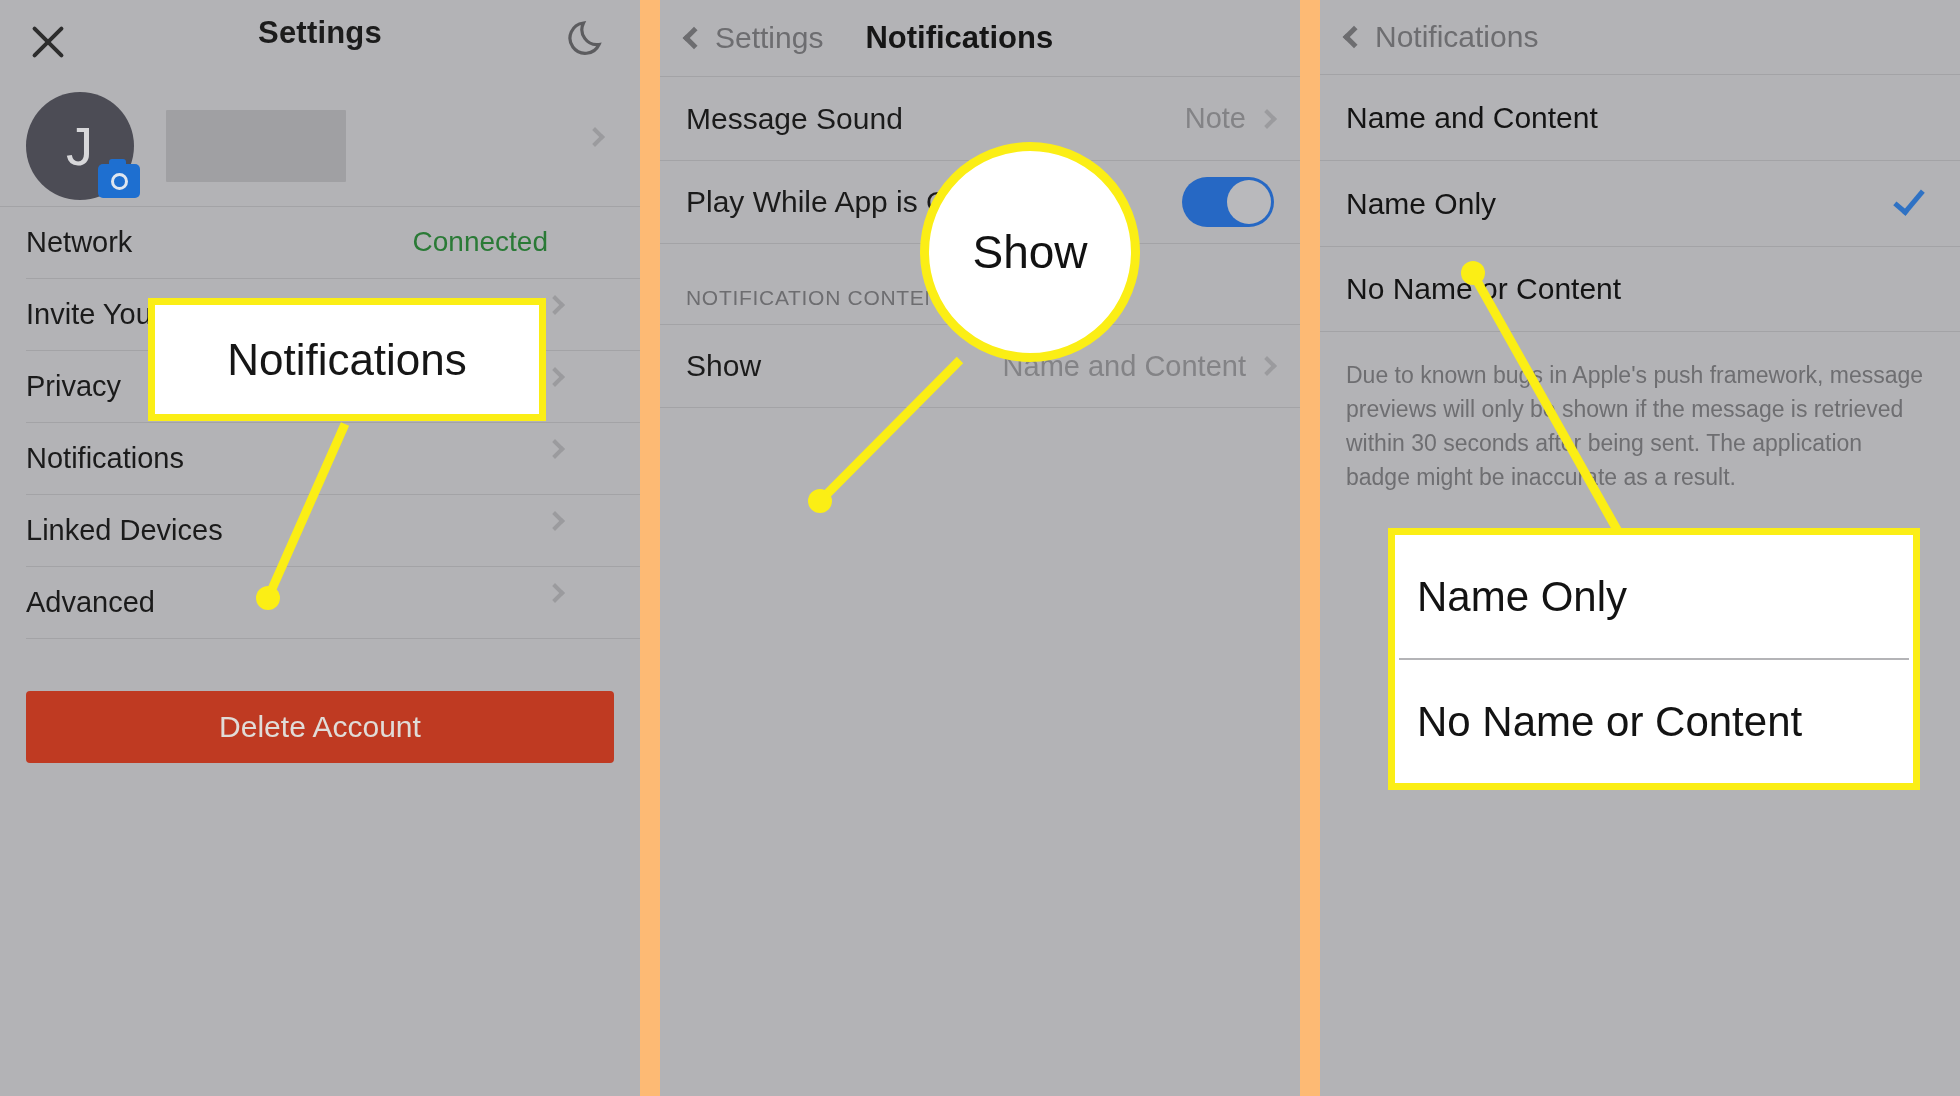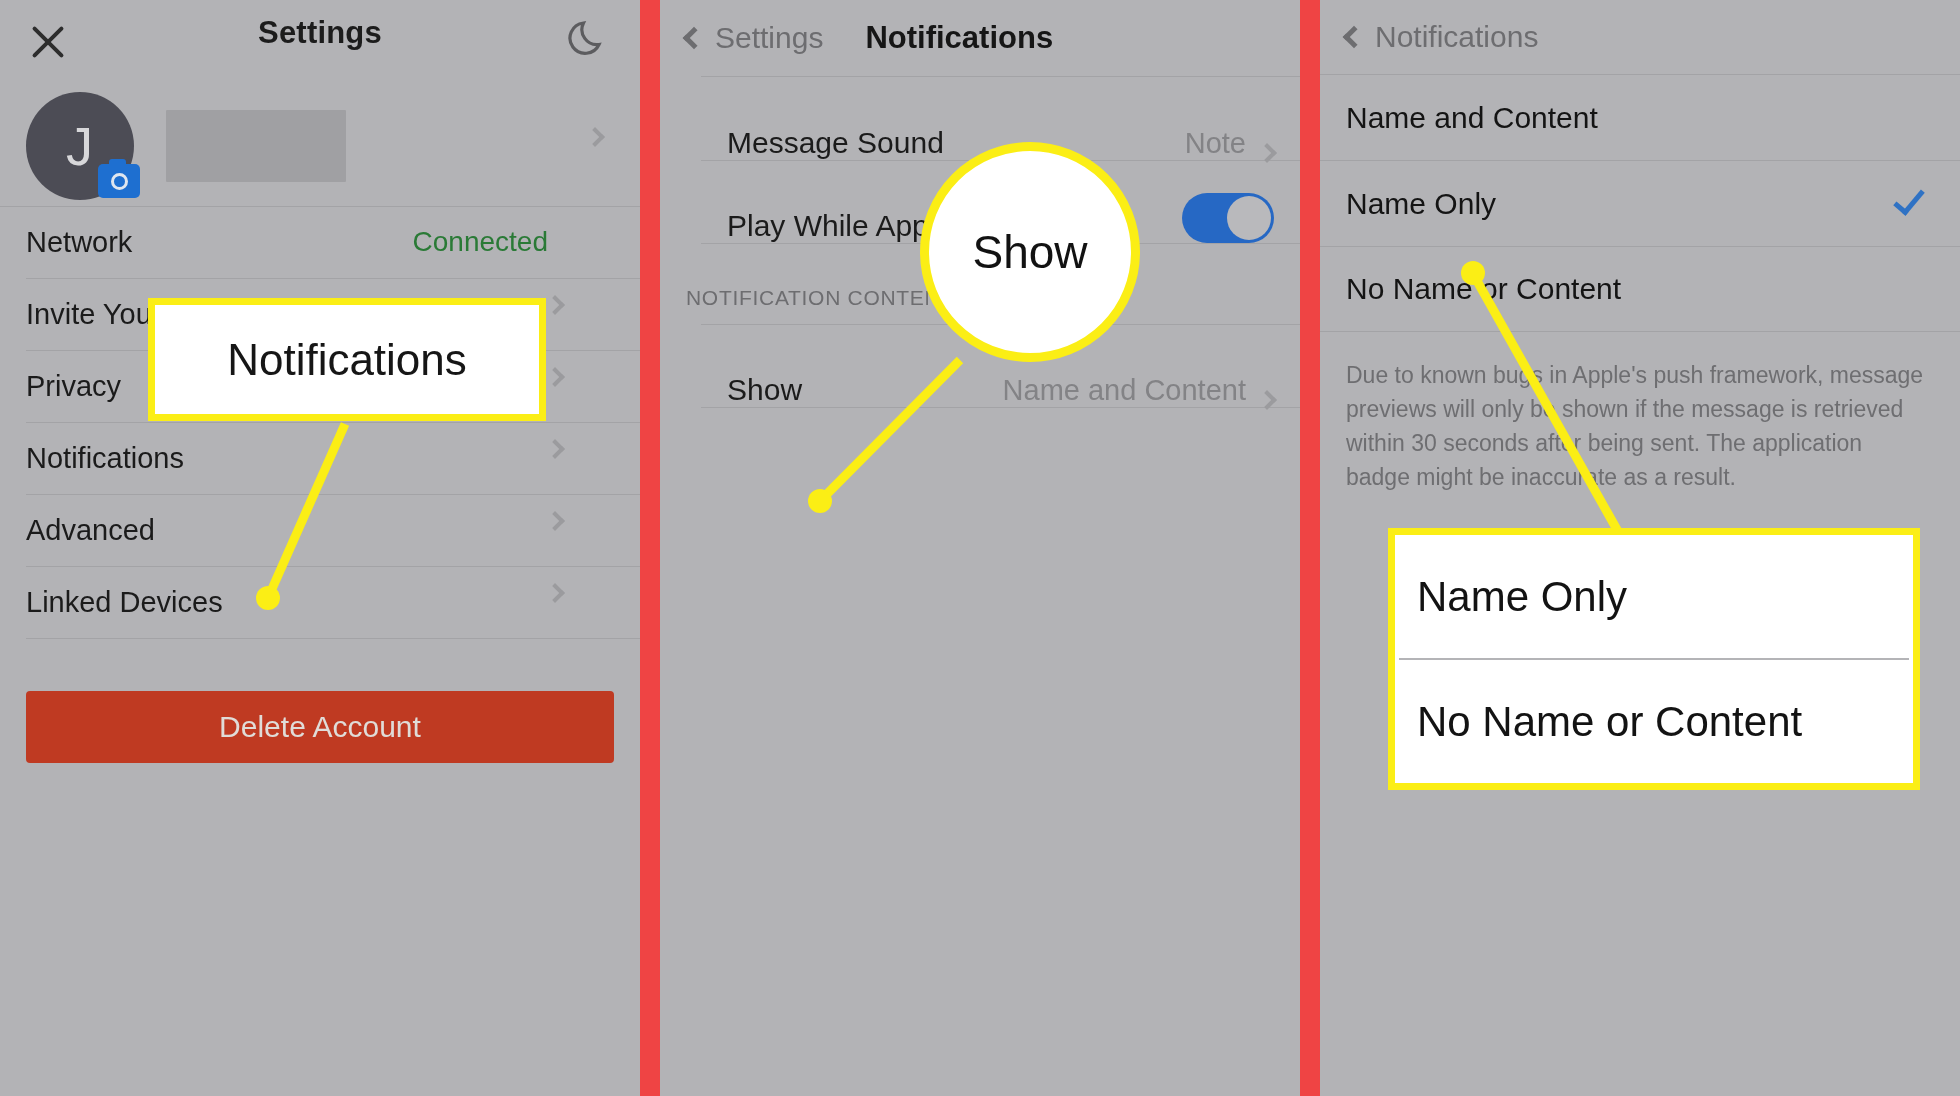--- a/index.html
+++ b/index.html
@@ -2,21 +2,21 @@
 <html><head>
 <meta charset="utf-8">
 <style>
   * { box-sizing: border-box; margin: 0; padding: 0; }
   html, body {
     width: 1960px; height: 1096px;
     background: #2f2f2f;
     font-family: "Liberation Sans", sans-serif;
     overflow: hidden;
   }
-  .stage { position: relative; width: 1560px; height: 1096px; background: #ef4444; padding-left: 11px; }
+  .stage { position: relative; width: 1560px; height: 1096px; background: #fdba74; padding-left: 11px; }
 
   
   .panel { position: absolute; top: 0; height: 1096px; background: #b3b3b6; overflow: hidden; }
   #panel-1 { left: 0;    width: 640px; }
   #panel-2 { left: 660px; width: 640px; }
   #panel-3 { left: 1320px; width: 640px; }
 
   
   .p1-topbar { position: relative; height: 86px; }
   .close-x {
@@ -90,23 +90,22 @@
     transform: rotate(45deg); margin-right: 13px;
   }
   .back-label { font-size: 30px; color: #6d6d70; }
   .p2-title { font-size: 31px; font-weight: bold; color: #161616; margin-left: 42px; }
 
   .sec-head {
     font-size: 21px; color: #6d6d70; letter-spacing: .7px;
     padding: 42px 0 14px 26px;
   }
   .p2-row {
-    height: 84px; display: flex; align-items: flex-end; padding: 0 26px 0 26px;
+    height: 84px; display: flex; align-items: center; padding: 0 26px 0 26px;
     border-top: 1px solid #a3a3a6;
-    margin-left: 41px;
   }
   .p2-row .row-label { font-size: 30px; color: #1b1b1b; }
   .p2-row .row-value { font-size: 29px; color: #838386; }
   .p2-rowsep-bottom { border-bottom: 1px solid #a3a3a6; }
 
   .toggle {
     width: 92px; height: 50px; border-radius: 25px; background: #2668c4;
     position: relative; cursor: pointer; flex-shrink: 0;
   }
   .toggle .knob {
@@ -214,27 +213,27 @@
         </div>
       </div>
       <div class="row">
         <div class="row-inner">
           <span class="row-label">Notifications</span>
           <span class="chev"></span>
         </div>
       </div>
       <div class="row">
         <div class="row-inner">
+          <span class="row-label">Linked Devices</span>
+          <span class="chev"></span>
+        </div>
+      </div>
+      <div class="row">
+        <div class="row-inner">
           <span class="row-label">Advanced</span>
-          <span class="chev"></span>
-        </div>
-      </div>
-      <div class="row">
-        <div class="row-inner">
-          <span class="row-label">Linked Devices</span>
           <span class="chev"></span>
         </div>
       </div>
     </div>
 
     <div class="delete-btn">Delete Account</div>
   </div>
 
   <div class="panel" id="panel-2">
     <div class="p2-topbar">

